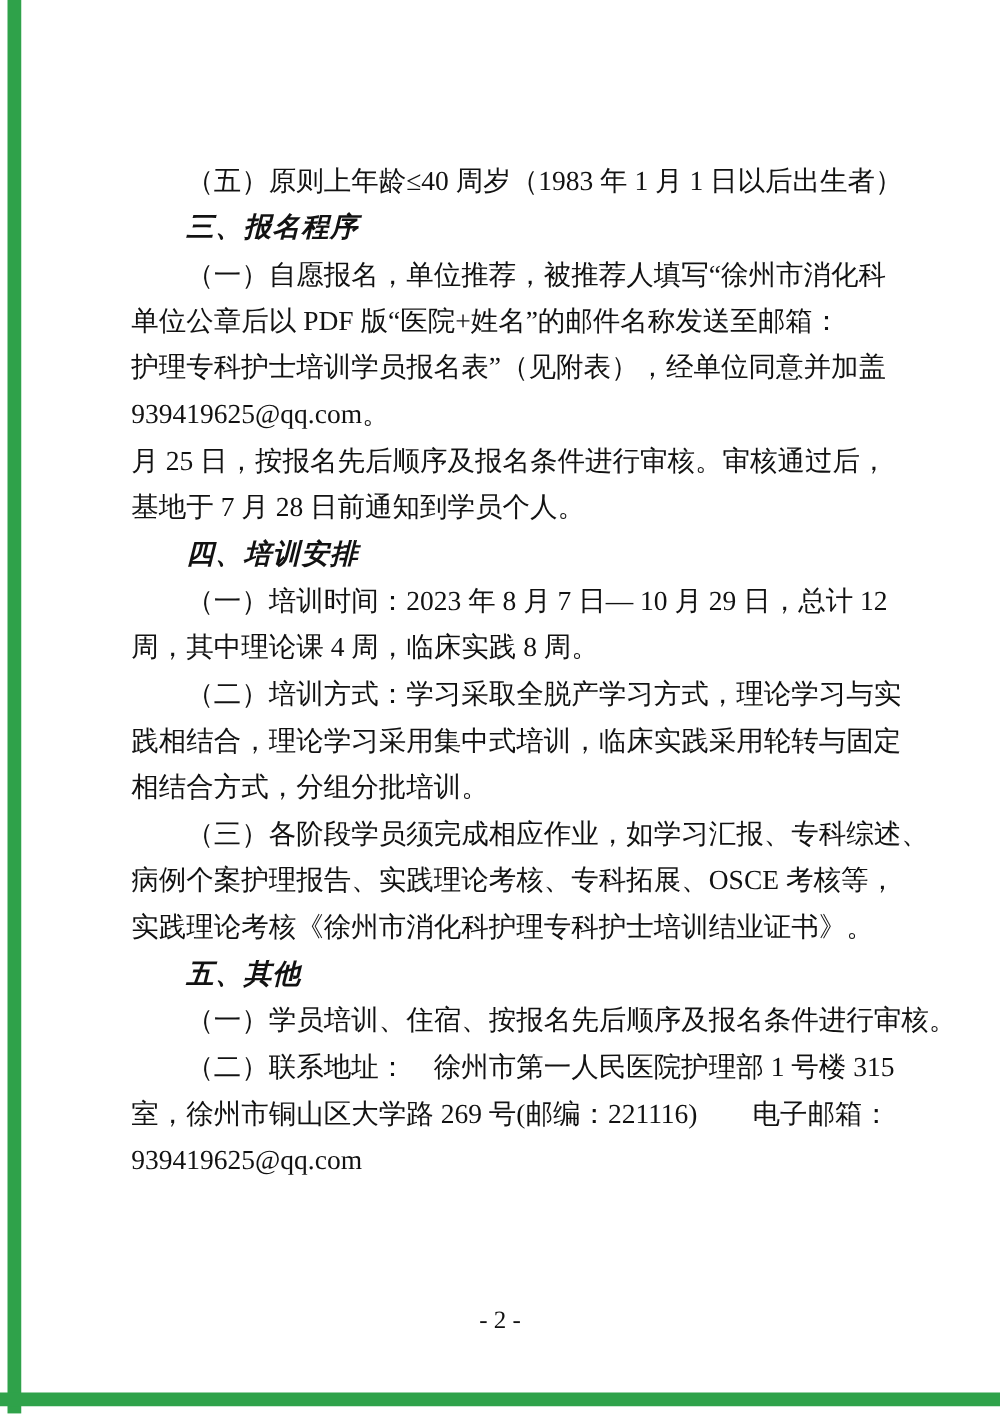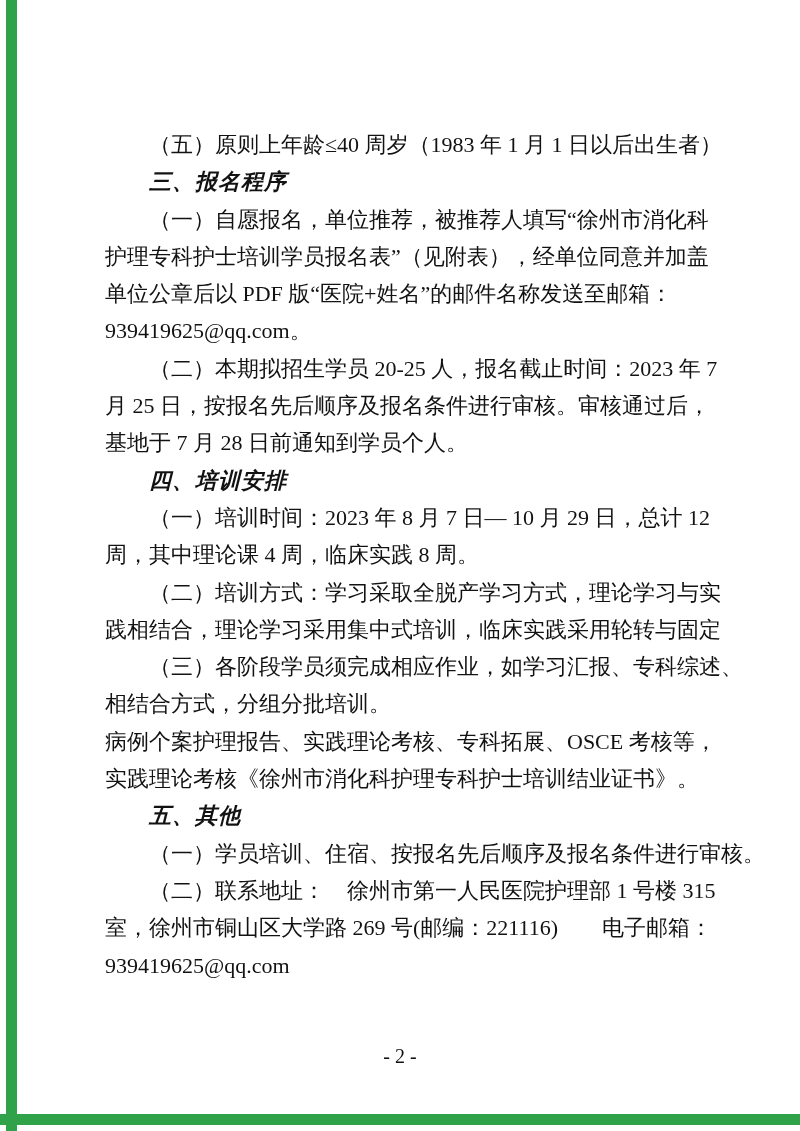--- a/index.html
+++ b/index.html
@@ -46,33 +46,32 @@
 </head>
 <body>
 
 <div class="page" style="background: rgb(255, 255, 255);">
   <div class="green-left" style="background: rgb(47, 162, 74);"></div>
   <div class="green-bottom" style="background: rgb(47, 162, 74);"></div>
   <div class="content" id="lines">
       <div class="line indent">（五）原则上年龄≤40 周岁（1983 年 1 月 1 日以后出生者）</div>
       <div class="line indent heading">三、报名程序</div>
       <div class="line indent">（一）自愿报名，单位推荐，被推荐人填写“徐州市消化科</div>
+      <div class="line">单位公章后以 PDF 版“医院+姓名”的邮件名称发送至邮箱：</div>
       <div class="line">护理专科护士培训学员报名表”（见附表），经单位同意并加盖</div>
-      <div class="line">单位公章后以 PDF 版“医院+姓名”的邮件名称发送至邮箱：</div>
       <div class="line">939419625@qq.com。</div>
-      <div class="line indent">（二）本期拟招生学员 20-25 人，报名截止时间：2023 年 7</div>
       <div class="line">月 25 日，按报名先后顺序及报名条件进行审核。审核通过后，</div>
       <div class="line">基地于 7 月 28 日前通知到学员个人。</div>
       <div class="line indent heading">四、培训安排</div>
       <div class="line indent">（一）培训时间：2023 年 8 月 7 日— 10 月 29 日，总计 12</div>
       <div class="line">周，其中理论课 4 周，临床实践 8 周。</div>
       <div class="line indent">（二）培训方式：学习采取全脱产学习方式，理论学习与实</div>
       <div class="line">践相结合，理论学习采用集中式培训，临床实践采用轮转与固定</div>
+      <div class="line">相结合方式，分组分批培训。</div>
       <div class="line indent">（三）各阶段学员须完成相应作业，如学习汇报、专科综述、</div>
-      <div class="line">相结合方式，分组分批培训。</div>
       <div class="line">病例个案护理报告、实践理论考核、专科拓展、OSCE 考核等，</div>
       <div class="line">实践理论考核《徐州市消化科护理专科护士培训结业证书》。</div>
       <div class="line indent heading">五、其他</div>
       <div class="line indent">（一）学员培训、住宿、按报名先后顺序及报名条件进行审核。</div>
       <div class="line indent">（二）联系地址：　徐州市第一人民医院护理部 1 号楼 315</div>
       <div class="line">室，徐州市铜山区大学路 269 号(邮编：221116)　　电子邮箱：</div>
       <div class="line">939419625@qq.com</div>
     </div>
   <div class="page-number">- 2 -</div>
 </div>

